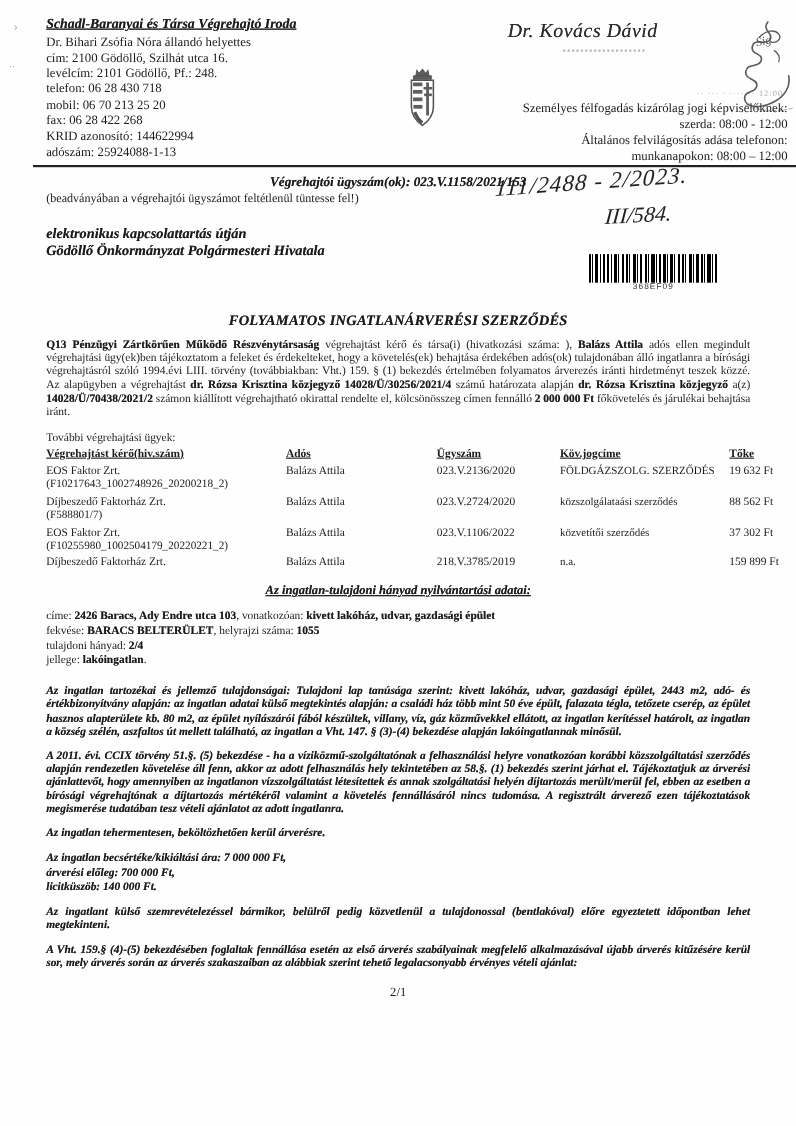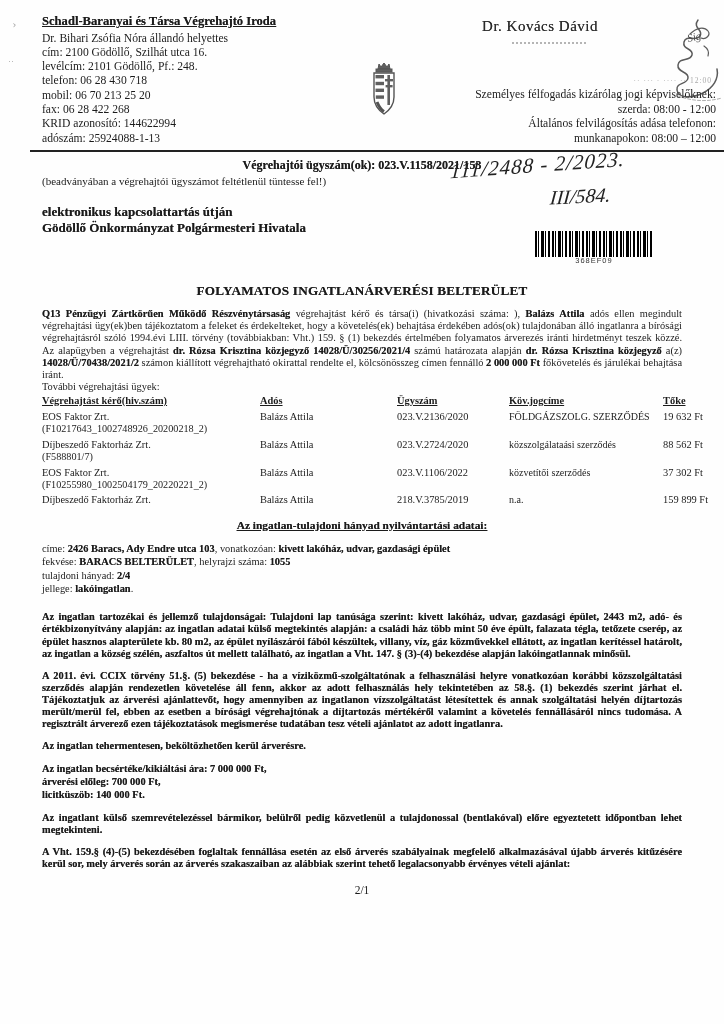--- a/index.html
+++ b/index.html
@@ -3,29 +3,29 @@
 <meta charset="utf-8">
 <style>
   html,body{margin:0;padding:0;background:#e8e8e8;}
   .page{
     position:relative;width:724px;height:1024px;margin:0 auto;
     background:#fefefe;overflow:hidden;
     font-family:"Liberation Serif","DejaVu Serif",serif;
     color:#1b1b1b;font-size:10.4px;line-height:1.16;
   }
   .content{position:absolute;inset:0;padding:14px 42px 8px 42px;}
-  .ink{text-shadow:0 0 .4px rgba(0,0,0,.65);}
+  .ink{text-shadow:0 0 .4px rgba(0,0,0,.65);font-style:italic;}
   
   .hdr{position:relative;height:134px;}
   .office{position:absolute;left:0;top:0;width:330px;}
   .office-name{font-weight:bold;text-decoration:underline;font-size:12.6px;margin-bottom:3px;}
   .office-line{font-size:11.6px;line-height:14.3px;}
   .emblem{position:absolute;left:329px;top:46px;opacity:.88;filter:blur(.3px);}
   .official{position:absolute;right:-34px;top:4px;width:370px;text-align:right;}
-  .official-name{font-size:15px;letter-spacing:.5px;padding-right:118px;color:#2a2a2a;}
+  .official-name{font-size:18px;letter-spacing:.5px;padding-right:118px;color:#2a2a2a;}
   .smudge{display:inline-block;width:74px;border-bottom:2px dotted #b5b5b5;margin-right:130px;height:5px;}
   .faint-note{color:#a9a9a9;font-size:7.5px;margin:30px 4px 2px 0;letter-spacing:1px;}
   .faint-note::before{content:"·· ··· · ···· ··  ";}
   .hours{font-size:11.6px;line-height:14.6px;}
   .signature{position:absolute;left:596px;top:-2px;}
   
   .rule{position:relative;left:-12px;width:694px;border-top:2.2px solid #222;margin-top:2px;}
   .casewrap{position:relative;margin-top:7px;min-height:100px;}
   .case-no{font-weight:bold;font-size:12px;text-align:center;}
   .case-note{font-size:11px;margin-top:2px;}
@@ -47,21 +47,21 @@
       #000 0 2px,#fff 2px 3px,#000 3px 4px,#fff 4px 6px,#000 6px 9px,
       #fff 9px 10px,#000 10px 11px,#fff 11px 13px,#000 13px 15px,#fff 15px 17px);
   }
   .barcode-text{font-family:Liberation Sans, sans-serif;font-size:7.5px;color:#333;letter-spacing:1px;}
   
   .doc-title{text-align:center;font-weight:bold;font-size:13.2px;letter-spacing:.2px;margin-top:24px;}
   p.body{ text-align:justify;margin:10px 0 0 0;}
   p.bold{font-weight:bold;}
   .price-lines div{font-weight:bold;line-height:13.2px;}
   
-  .cases-label{}
+  .cases-label{margin-top:12px;}
   .ctable{margin-top:2px;}
   .crow{display:grid;grid-template-columns:216px 135px 110px 152px 1fr;column-gap:2px;margin-top:4px;}
   .chead{font-weight:bold;margin-top:1px;}
   .chead > div{text-decoration:underline;}
   .cell{white-space:nowrap;overflow:visible;}
   .cell.claim{font-size:10px;}
   .cell.amount{text-align:right;}
   .ref{font-size:10.2px;}
   
   .prop-heading{text-align:center;font-weight:bold;text-decoration:underline;font-size:11.4px;margin-top:12px;}
@@ -145,21 +145,21 @@
         <div>Gödöllő Önkormányzat Polgármesteri Hivatala</div>
       </div>
       <div class="handwriting">111/2488 - 2/2023.</div>
       <div class="handwriting2">III/584.</div>
       <div class="barcode-wrap">
         <div class="barcode"></div>
         <div class="barcode-text">368EF09</div>
       </div>
     </div>
 
-    <div class="doc-title ink">FOLYAMATOS INGATLANÁRVERÉSI BELTERÜLET</div>
+    <div class="doc-title ink">FOLYAMATOS INGATLANÁRVERÉSI SZERZŐDÉS</div>
 
     <p class="body"><b>Q13 Pénzügyi Zártkörűen Működő Részvénytársaság</b><span> végrehajtást kérő és társa(i) (hivatkozási száma: ), </span><b>Balázs Attila</b><span> adós ellen megindult végrehajtási ügy(ek)ben tájékoztatom a feleket és érdekelteket, hogy a követelés(ek) behajtása érdekében adós(ok) tulajdonában álló ingatlanra a bírósági végrehajtásról szóló 1994.évi LIII. törvény (továbbiakban: Vht.) 159. § (1) bekezdés értelmében folyamatos árverezés iránti hirdetményt teszek közzé. Az alapügyben a végrehajtást </span><b>dr. Rózsa Krisztina közjegyző 14028/Ü/30256/2021/4</b><span> számú határozata alapján </span><b>dr. Rózsa Krisztina közjegyző</b><span> a(z) </span><b>14028/Ü/70438/2021/2</b><span> számon kiállított végrehajtható okirattal rendelte el, kölcsönösszeg címen fennálló </span><b>2 000 000 Ft</b><span> főkövetelés és járulékai behajtása iránt.</span></p>
 
     <div class="cases-label">További végrehajtási ügyek:</div>
     <div class="ctable">
       <div class="crow chead">
         <div>Végrehajtást kérő(hiv.szám)</div>
         <div>Adós</div>
         <div>Ügyszám</div>
         <div>Köv.jogcíme</div>

